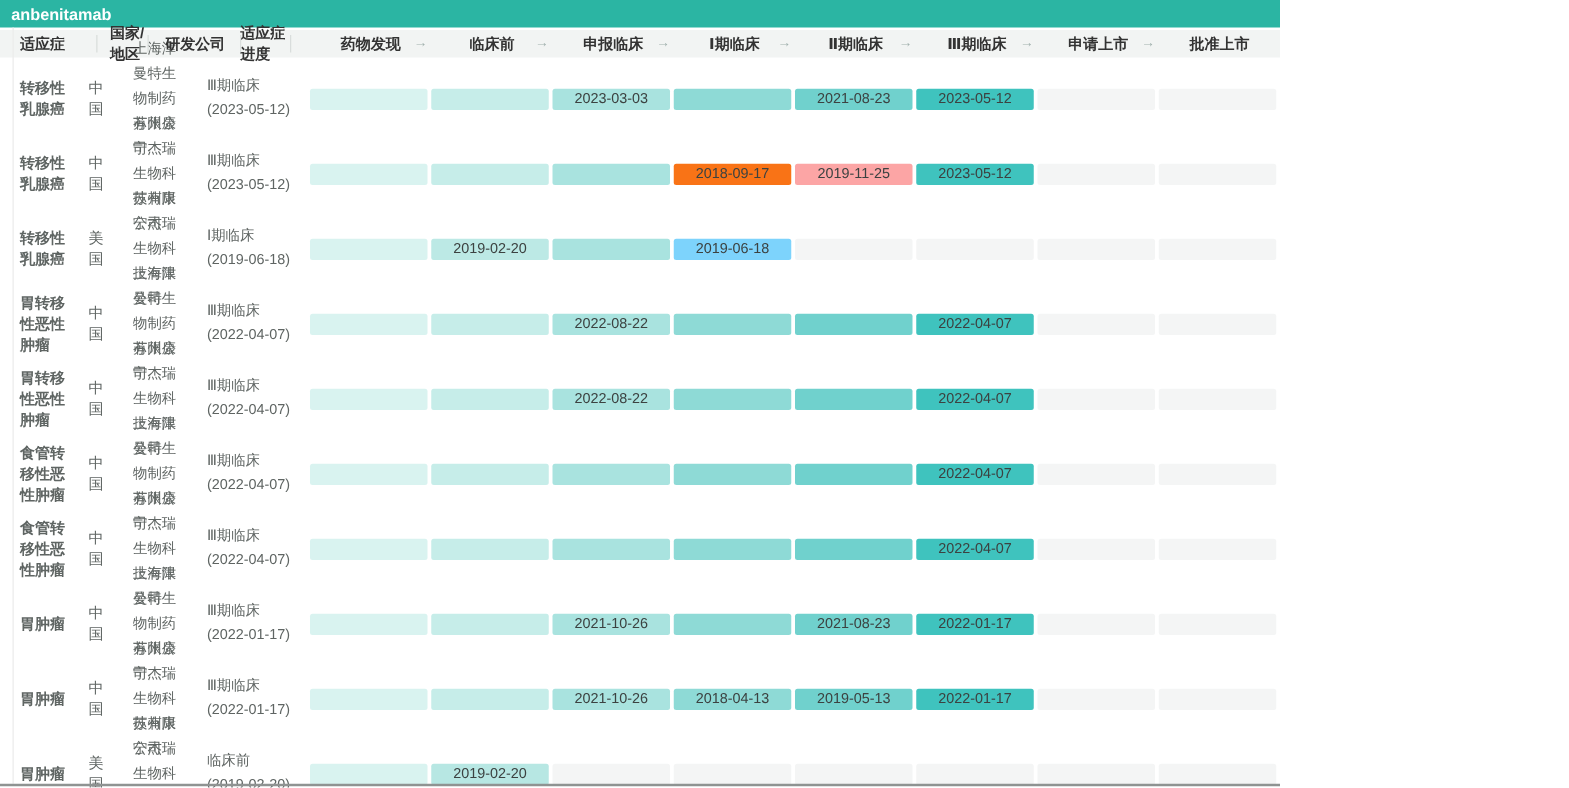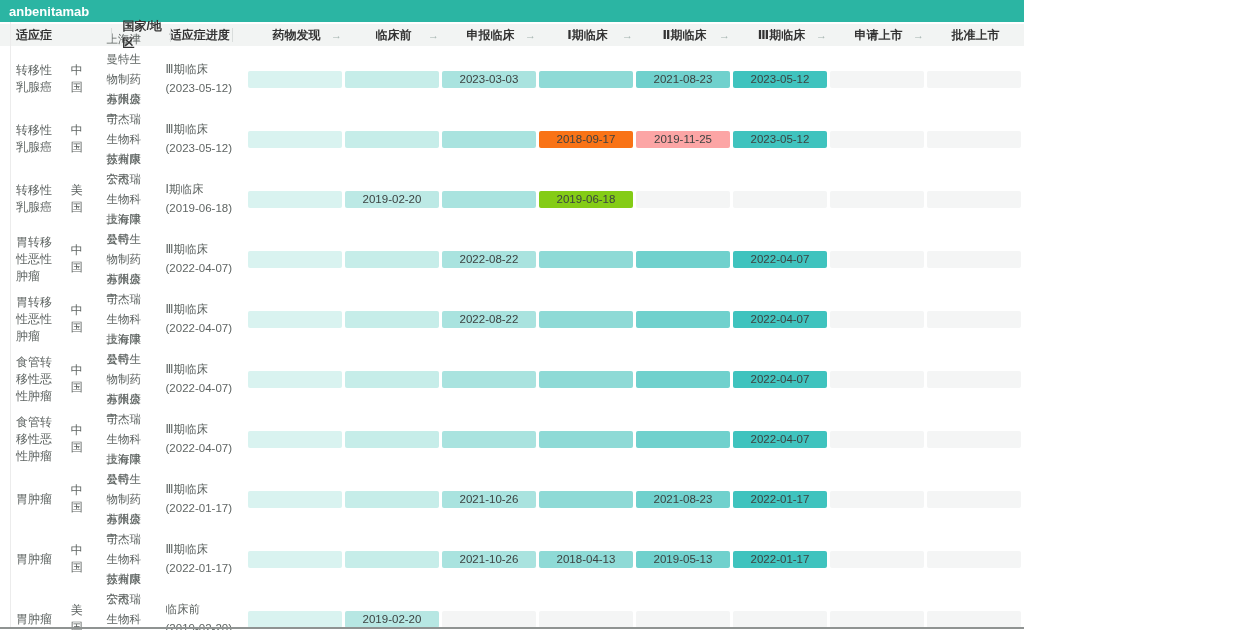--- a/index.html
+++ b/index.html
@@ -21,21 +21,21 @@
   .h-prg { width:92px;  }
   .h-stages { flex:1; padding-left:16px; display:flex; }
   .sh-cell { position:relative; width:97px; flex:none; text-align:center; }
   .sh-label { display:inline-block; }
   .sh-arrow { position:absolute; right:3px; top:50%; transform:translateY(-54%);
     color:#a3b2af; font-size:11px; font-weight:normal; }
 
   .tbody { margin-top:3px; }
   .row { height:60px; display:flex; align-items:center; padding-left:10px;
     font-size:12px; color:#5f6563; }
-  .c-ind { width:147px; padding-left:6px; }
+  .c-ind { width:147px; padding-left:6px;font-weight:bold; }
   .c-cty { width:81px;  padding-left:11px; }
   .c-com { width:153px; padding-left:14px; font-size:11.5px; line-height:1.75; }
   .c-prg { width:92px;  padding-left:16px; font-size:11.5px; line-height:1.65; white-space:nowrap; }
   .c-stages { flex:1; padding-left:16px; display:flex; align-items:center; }
   .bar { width:94px; height:17px; margin-right:3px; flex:none; border-radius:2px;
     display:flex; align-items:center; justify-content:center;
     font-size:11.5px; color:#3c4241; }
 
   .left-border { position:absolute; left:10px; top:22px; bottom:3px; width:1px;
     background:#ececec; }
@@ -51,20 +51,23 @@
     <span>anbenitamab</span>
   </div>
 
   <div class="header">
     <div class="hcol h-ind">
       <span>适应症</span>
     </div>
     <div class="hcol h-cty sep">
       <span>国家/地区</span>
     </div>
+    <div class="hcol h-com sep">
+      <span>研发公司</span>
+    </div>
     <div class="hcol h-prg sep">
       <span>适应症进度</span>
     </div>
     <div class="hcol h-stages sep">
   <div class="sh-cell">
     <span class="sh-label">药物发现</span>
     <span class="sh-arrow">→</span>
   </div>
 
   <div class="sh-cell">
@@ -150,21 +153,21 @@
     <div class="c-cty">美国</div>
     <div class="c-com">苏州康宁杰瑞生物科技有限公司</div>
     <div class="c-prg">
       <div>Ⅰ期临床</div>
       <div>(2019-06-18)</div>
     </div>
     <div class="c-stages">
           <div class="bar" style="background: rgb(217, 243, 240);"></div>
           <div class="bar" style="background: rgb(188, 233, 229);">2019-02-20</div>
           <div class="bar" style="background: rgb(169, 227, 223);"></div>
-          <div class="bar" style="background: #84cc16;">2019-06-18</div>
+          <div class="bar" style="background: #7dd3fc;">2019-06-18</div>
           <div class="bar" style="background: rgb(244, 245, 245);"></div>
           <div class="bar" style="background: rgb(244, 245, 245);"></div>
           <div class="bar" style="background: rgb(244, 245, 245);"></div>
           <div class="bar" style="background: rgb(244, 245, 245);"></div>
         </div>
   </div>
 
   <div class="row">
     <div class="c-ind">胃转移性恶性肿瘤</div>
     <div class="c-cty">中国</div>

